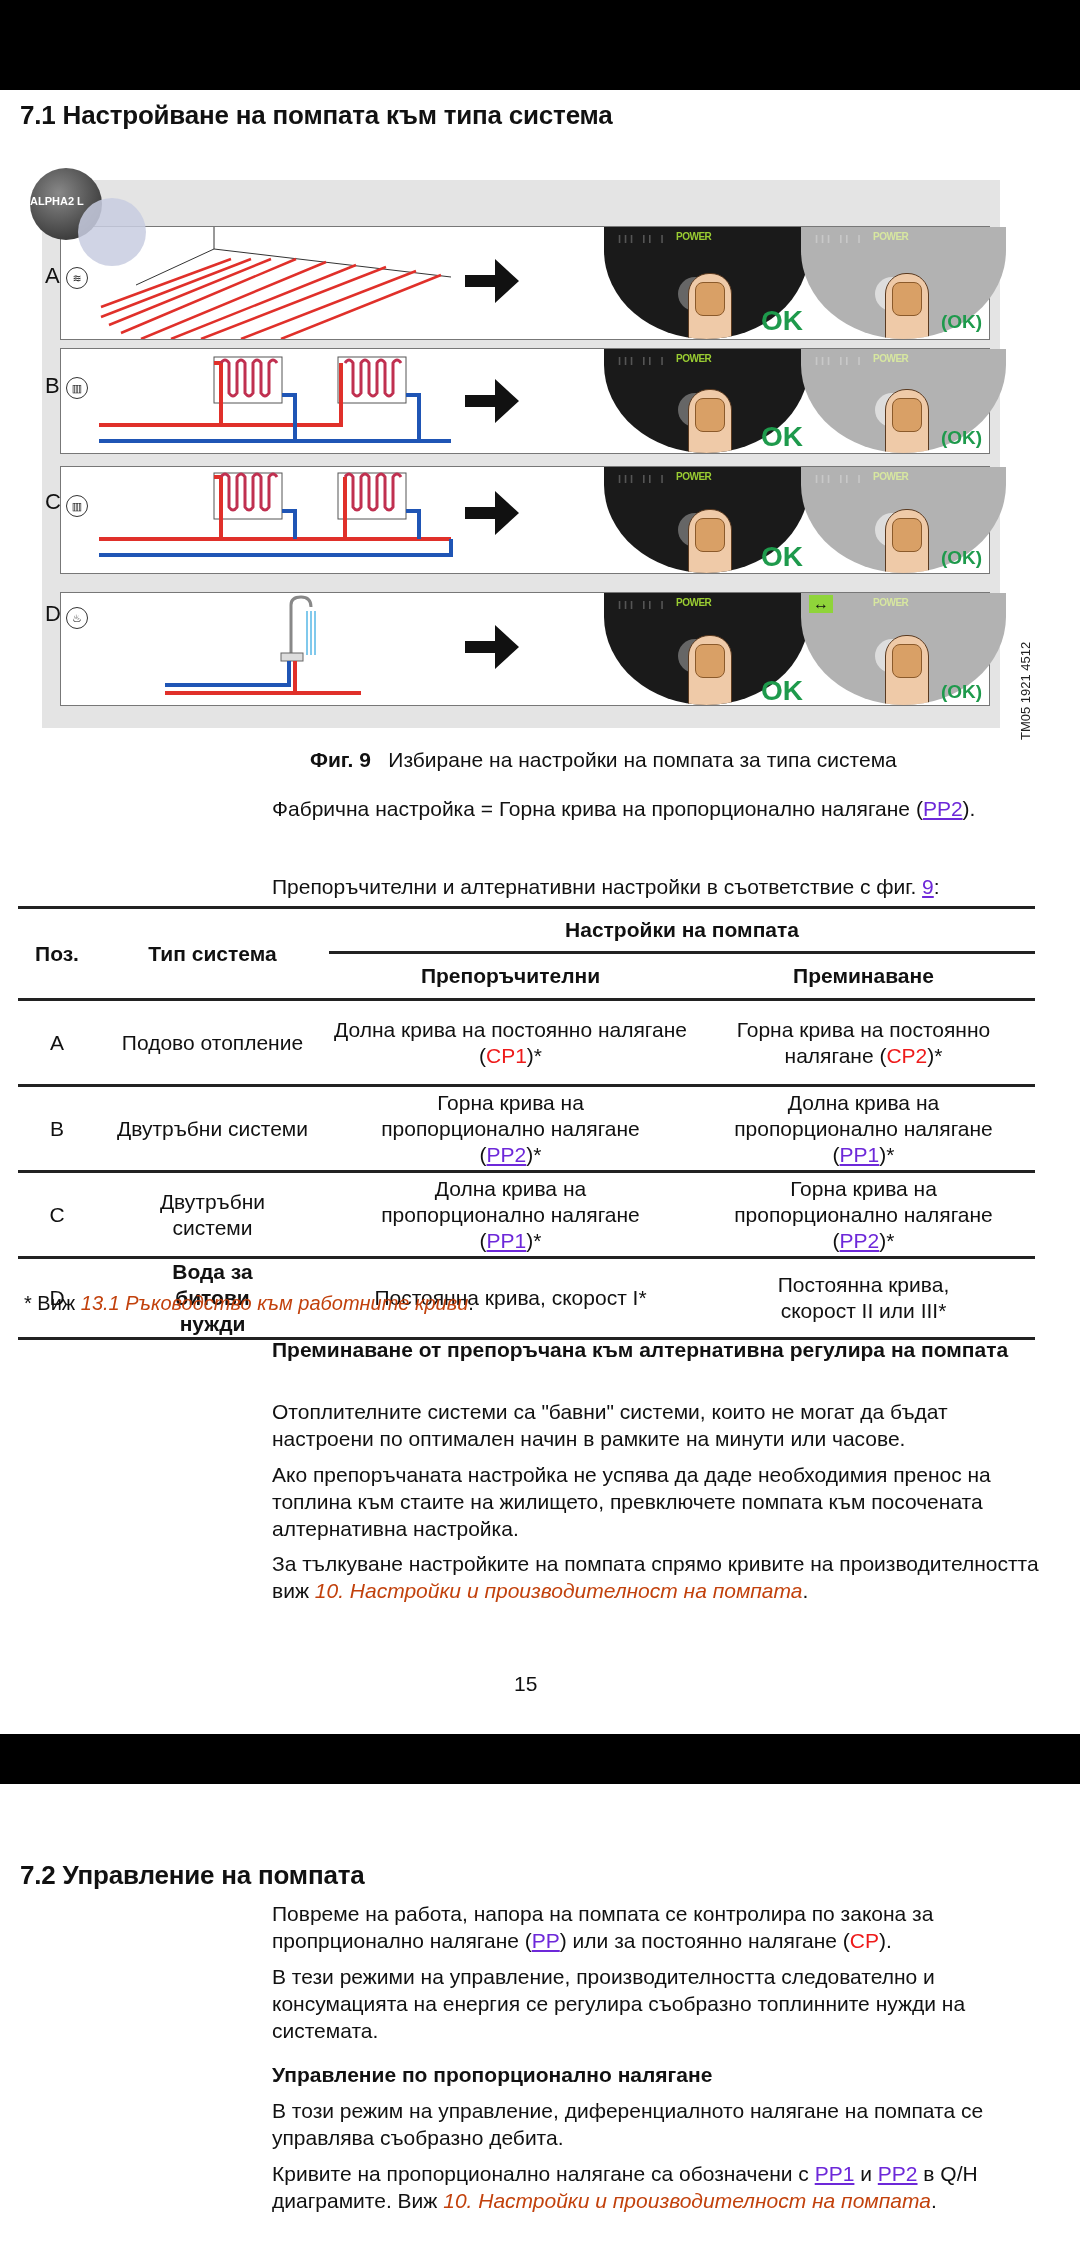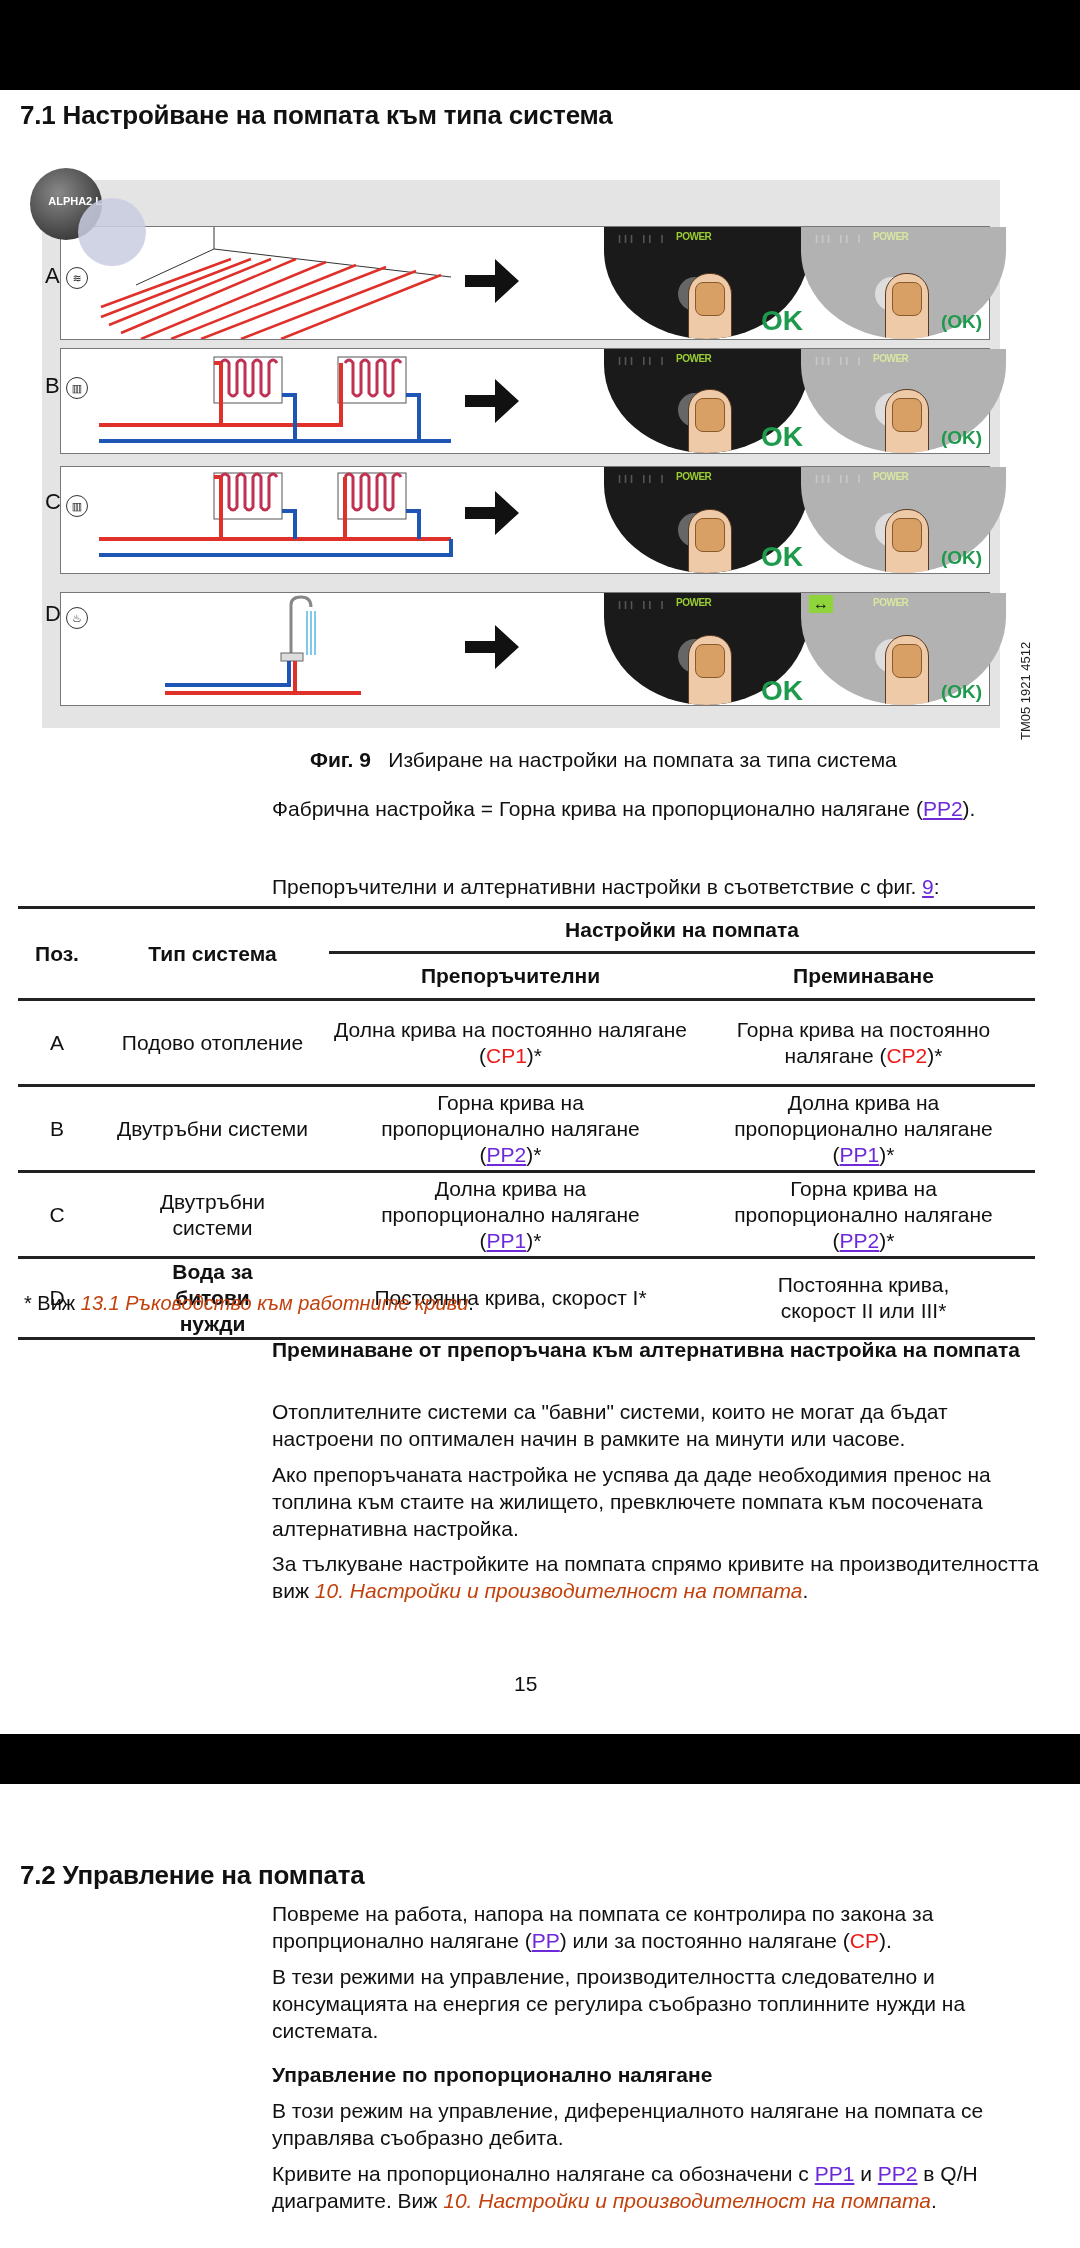--- a/index.html
+++ b/index.html
@@ -24,21 +24,21 @@
   .pwr { position:absolute; top:4px; left:72px; font-size:10px; font-weight:bold; color:#9acd32; letter-spacing:-0.5px; }
   .light .pwr { color:#d7e7a0; }
   .light .leds { color:#c8c8c8; }
   .btn { position:absolute; left:74px; width:34px; height:34px; border-radius:50%; background:#666; }
   .light .btn { background:#ddd; }
   .finger { position:absolute; left:84px; width:42px; height:80px; border-radius:21px 21px 4px 4px; background:#efcaa8; border:1.5px solid #5a3a20; }
   .nail { position:absolute; left:6px; top:8px; width:28px; height:32px; border-radius:8px; background:#d9a066; border:1px solid #8b5a2b; }
   .ok { position:absolute; font-weight:bold; color:#1e9a4c; font-size:28px; }
   .okp { position:absolute; font-weight:bold; color:#1e9a4c; font-size:19px; }
   .tm { position:absolute; left:1018px; top:740px; transform:rotate(-90deg); transform-origin:left top; font-size:13px; color:#222; white-space:nowrap; }
-  .badge { position:absolute; left:30px; top:168px; width:72px; height:72px; border-radius:50%; background:radial-gradient(circle at 40% 35%, #888, #222); color:#fff; font-size:11px; font-weight:bold; text-align:right; line-height:66px; }
+  .badge { position:absolute; left:30px; top:168px; width:72px; height:72px; border-radius:50%; background:radial-gradient(circle at 40% 35%, #888, #222); color:#fff; font-size:11px; font-weight:bold; text-align:left; line-height:66px; }
   .badge2 { position:absolute; left:78px; top:198px; width:68px; height:68px; border-radius:50%; background:#c8cce0; opacity:.85; }
   
   table { position:absolute; left:18px; top:906px; width:1017px; border-collapse:collapse; font-size:21px; line-height:26px; }
   td, th { text-align:center; vertical-align:middle; padding:0 4px; }
   th { font-weight:bold; }
   .bt { border-top:3px solid #222; }
   .bb { border-bottom:3px solid #222; }
 </style>
 </head>
 <body>
@@ -234,21 +234,21 @@
     <td>Постоянна крива, скорост I*</td>
     <td style="padding:0 60px;">Постоянна крива, скорост II или III*</td>
   </tr>
 </tbody>
   </table>
 
 <div class="abs" style="left:24px;top:1292px;font-size:20px;">
   <span>* Виж </span><a class="link">13.1 Ръководство към работните криви</a><span>.</span>
 </div>
 
-<div class="abs body" style="left:272px;top:1336px;width:780px;font-weight:bold;">Преминаване от препоръчана към алтернативна настройка на помпата</div>
+<div class="abs body" style="left:272px;top:1336px;width:780px;font-weight:bold;">Преминаване от препоръчана към алтернативна регулира на помпата</div>
 <div class="abs body" style="left:272px;top:1398px;width:780px;">Отоплителните системи са "бавни" системи, които не могат да бъдат настроени по оптимален начин в рамките на минути или часове.</div>
 <div class="abs body" style="left:272px;top:1461px;width:790px;">Ако препоръчаната настройка не успява да даде необходимия пренос на топлина към стаите на жилището, превключете помпата към посочената алтернативна настройка.</div>
 <div class="abs body" style="left:272px;top:1550px;width:770px;">
   <span>За тълкуване настройките на помпата спрямо кривите на производителността виж </span><a class="link">10. Настройки и производителност на помпата</a><span>.</span>
 </div>
 
 <div class="abs" style="left:514px;top:1672px;font-size:21px;">15</div>
 
 <div class="bar" style="top:1734px;height:50px;"></div>
 

